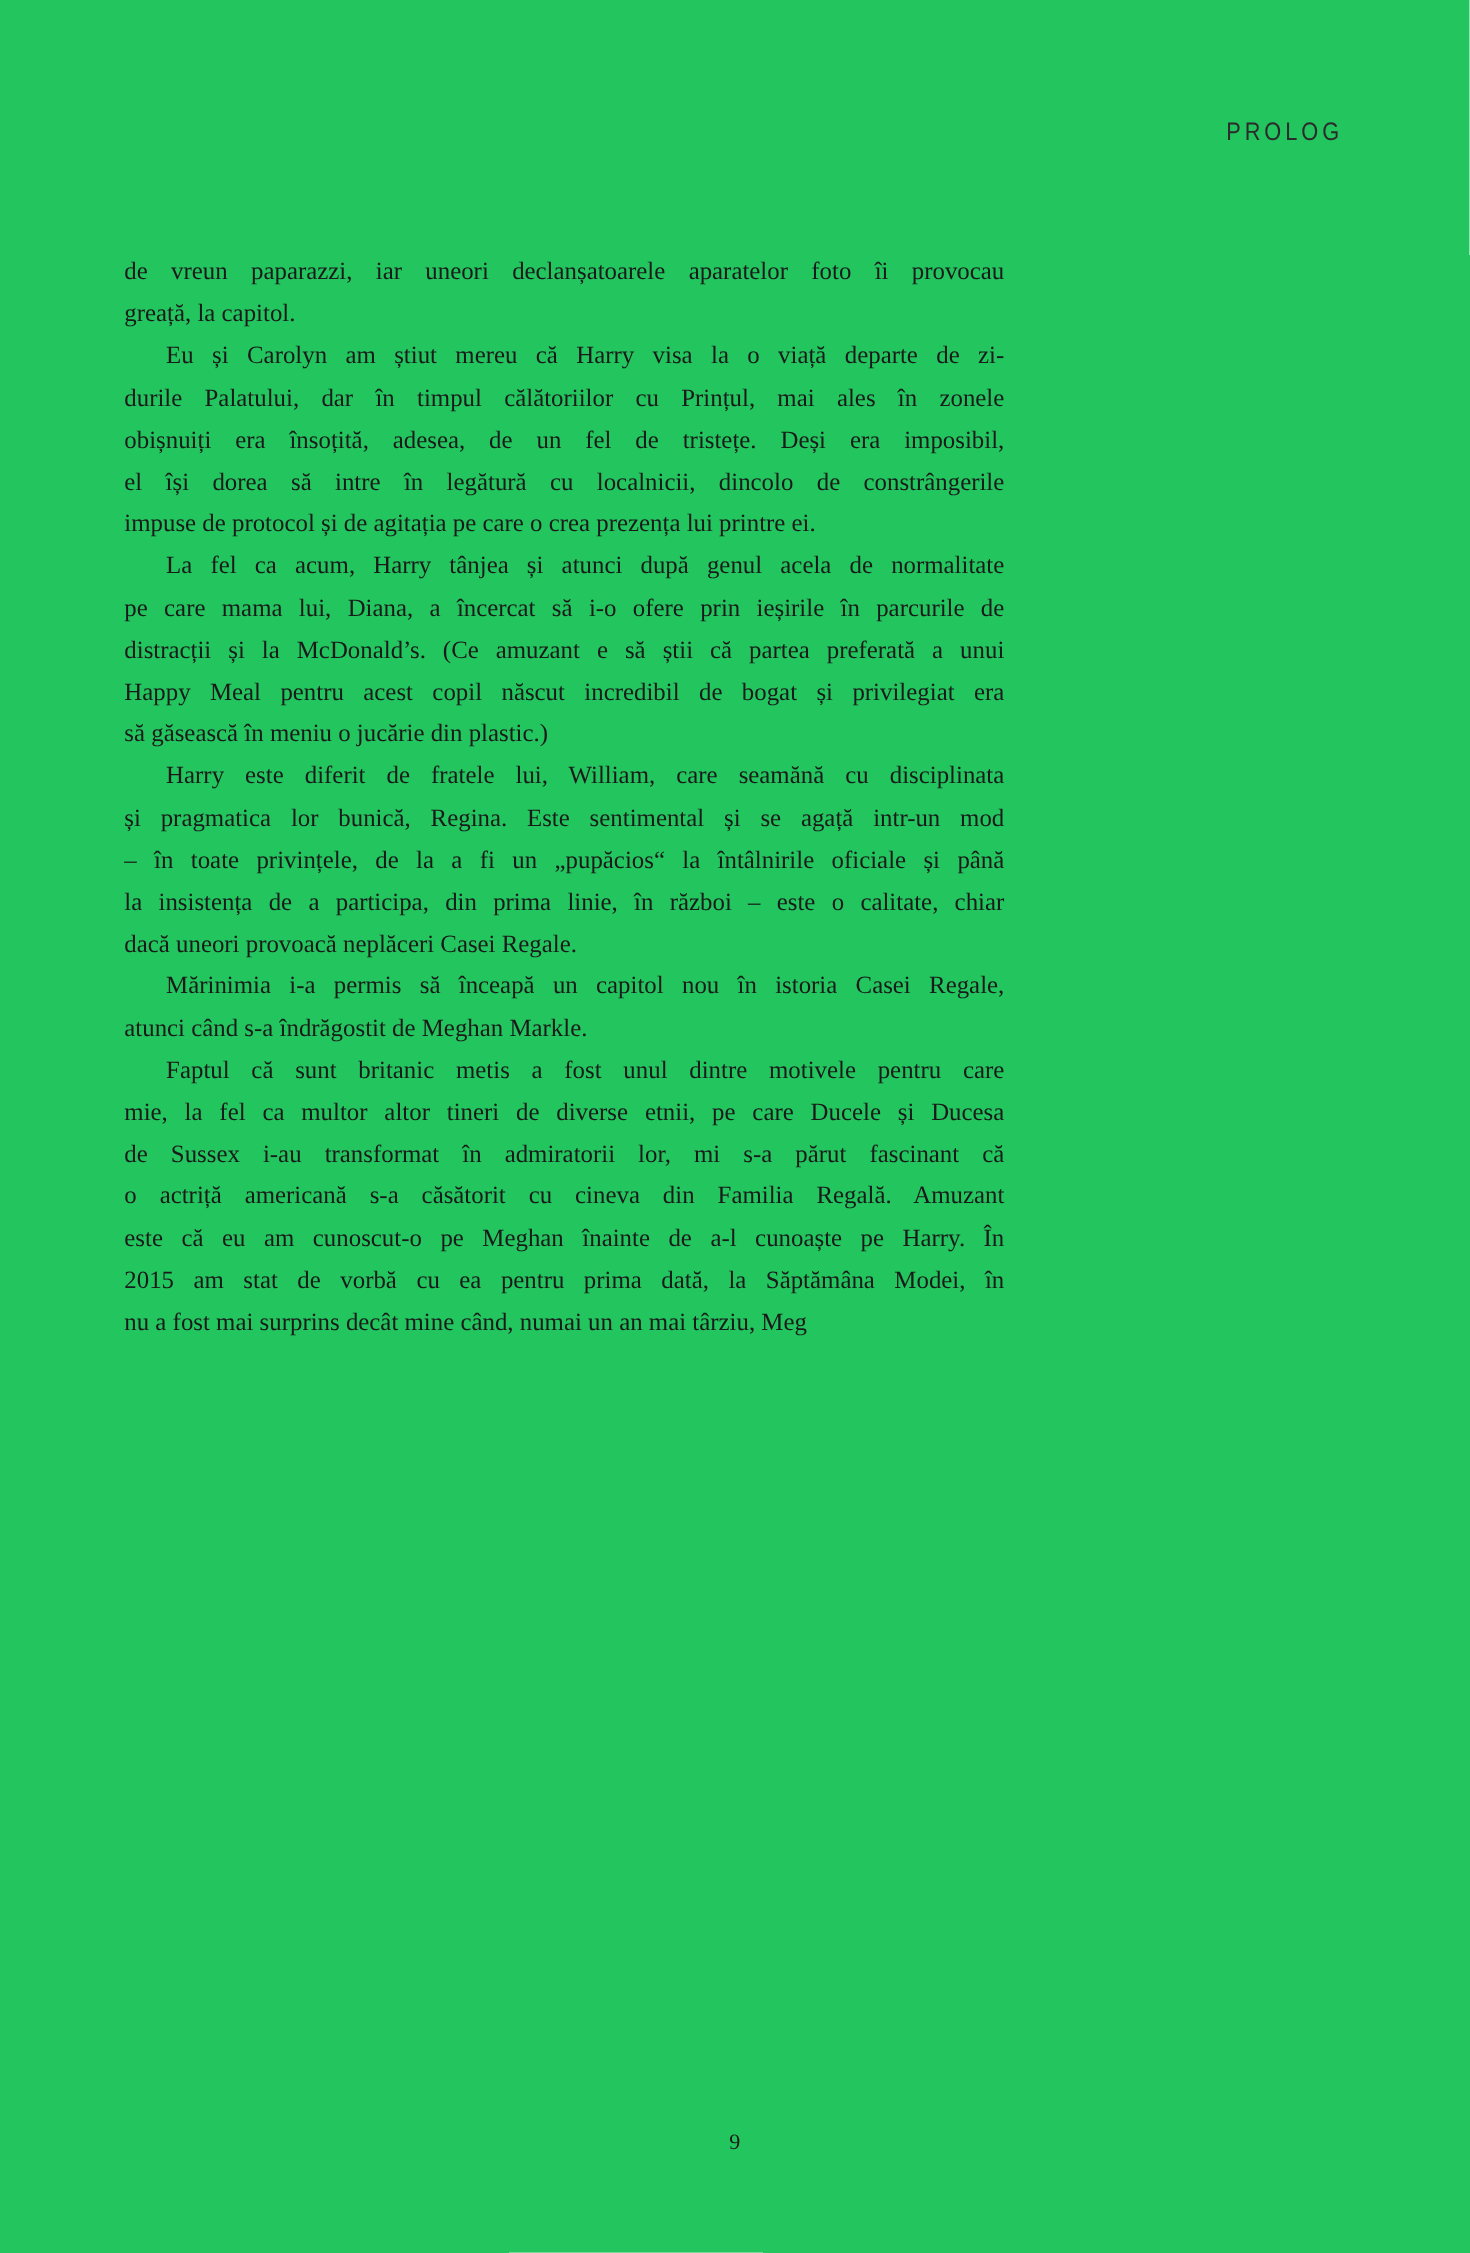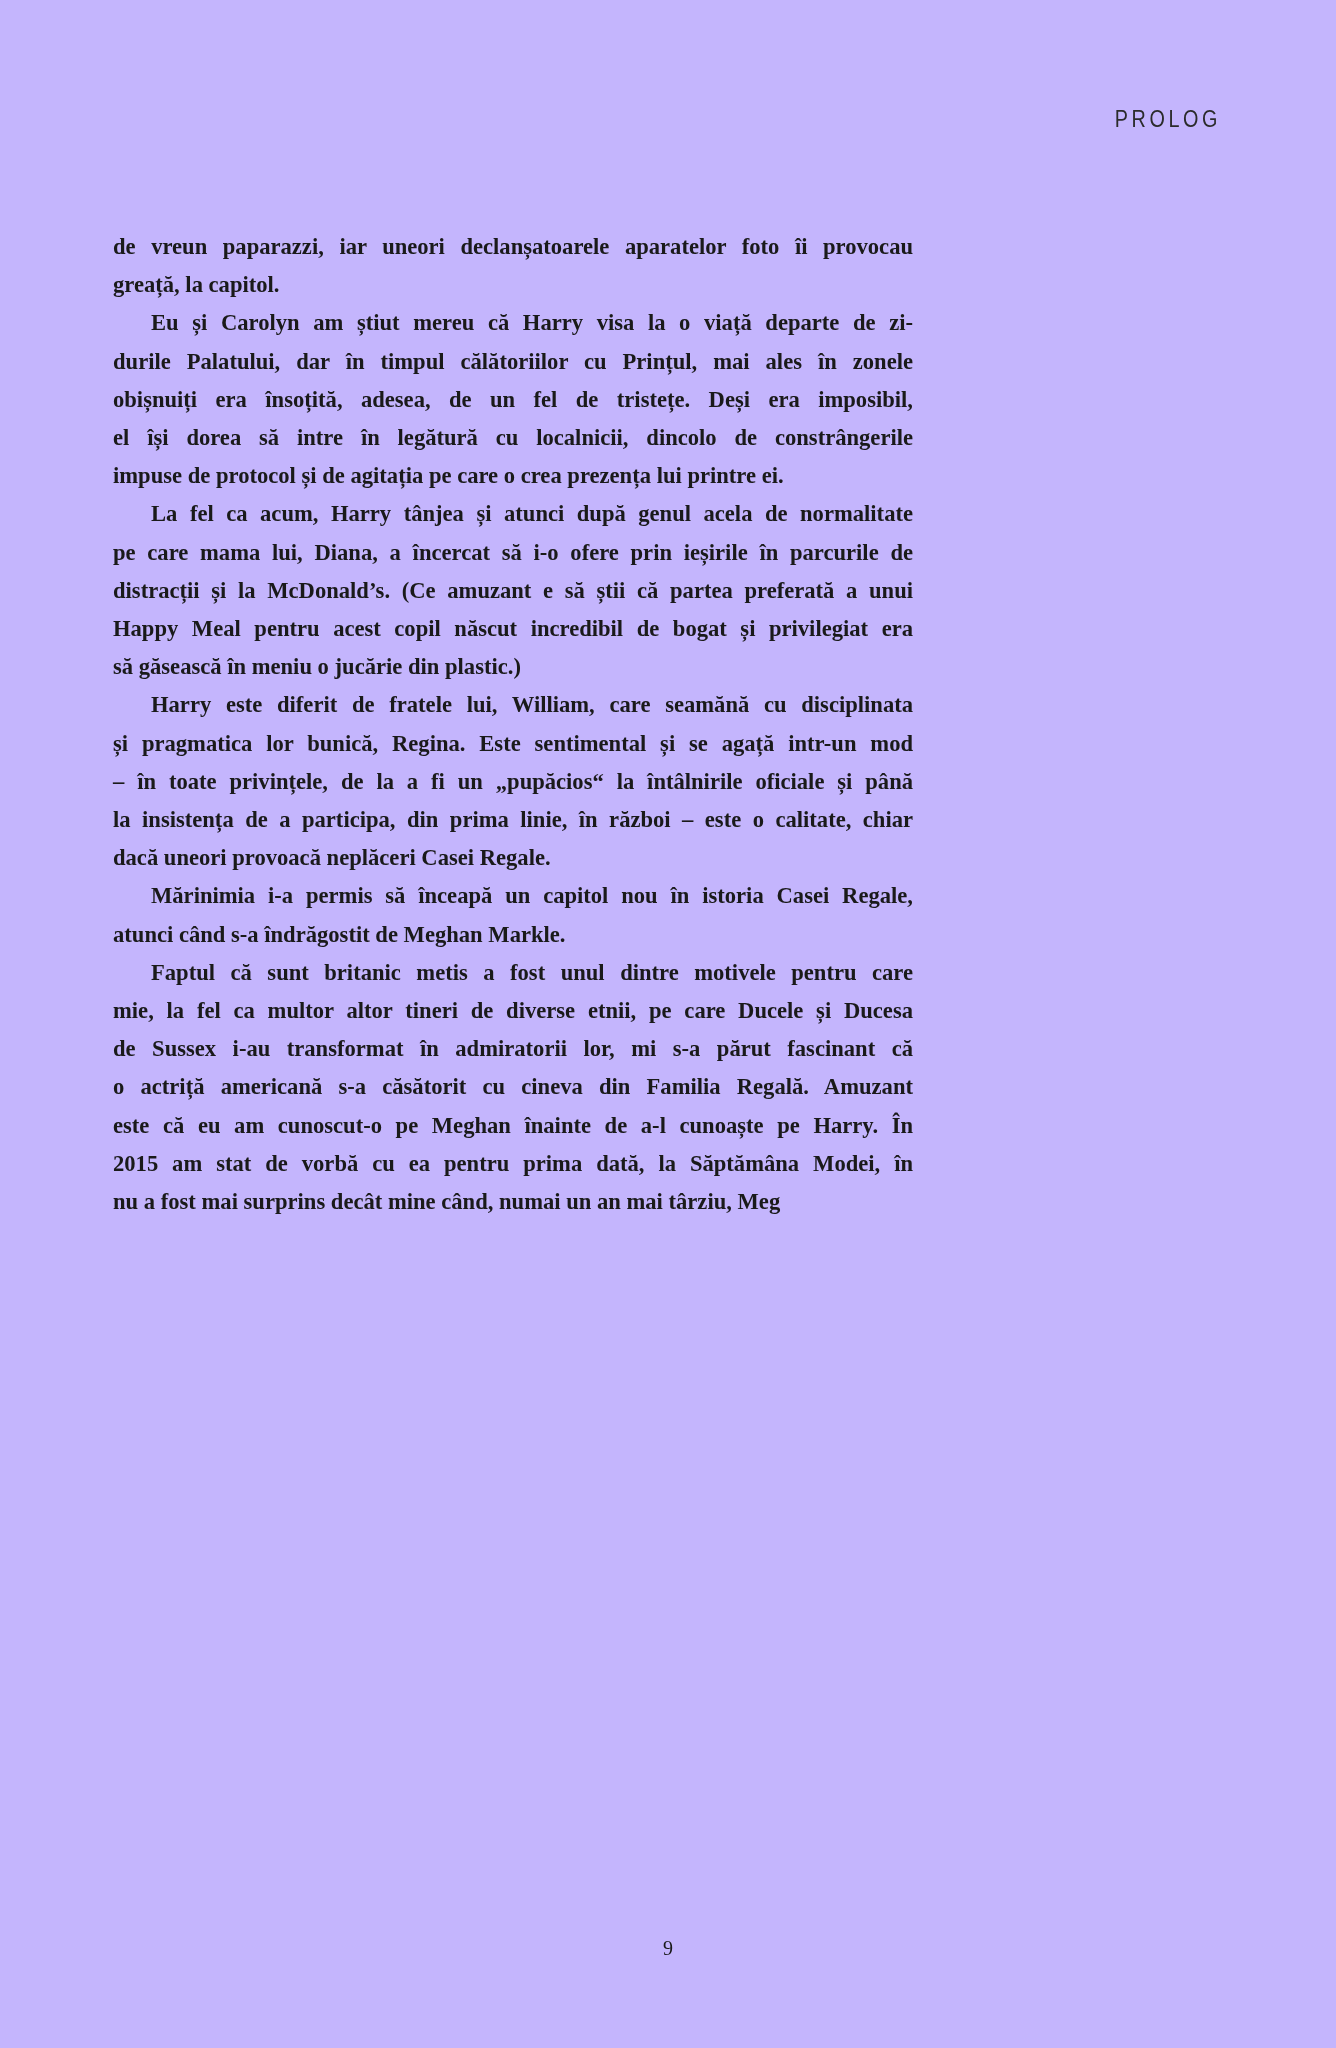--- a/index.html
+++ b/index.html
@@ -5,21 +5,21 @@
   html, body {
     margin: 0;
     padding: 0;
     background: #ffffff;
   }
 
   .page {
     position: relative;
     width: 1336px;
     height: 2048px;
-    background: #c4b5fd;
+    background: #22c55e;
     overflow: hidden;
     box-sizing: border-box;
   }
 
   
   .running-head {
     position: absolute;
     top: 108px;
     left: 113px;
     right: 115px;
@@ -46,21 +46,20 @@
     color: #1a1a1a;
     text-align: justify;
     text-justify: inter-word;
     -webkit-font-smoothing: antialiased;
   }
 
   .textblock p {
     margin: 0;
     text-indent: 0;
     white-space: normal;
-    font-weight: bold;
   }
 
   
   .line {
     display: block;
     text-align: justify;
     text-align-last: justify;
     white-space: pre;
   }
   .line.last {

